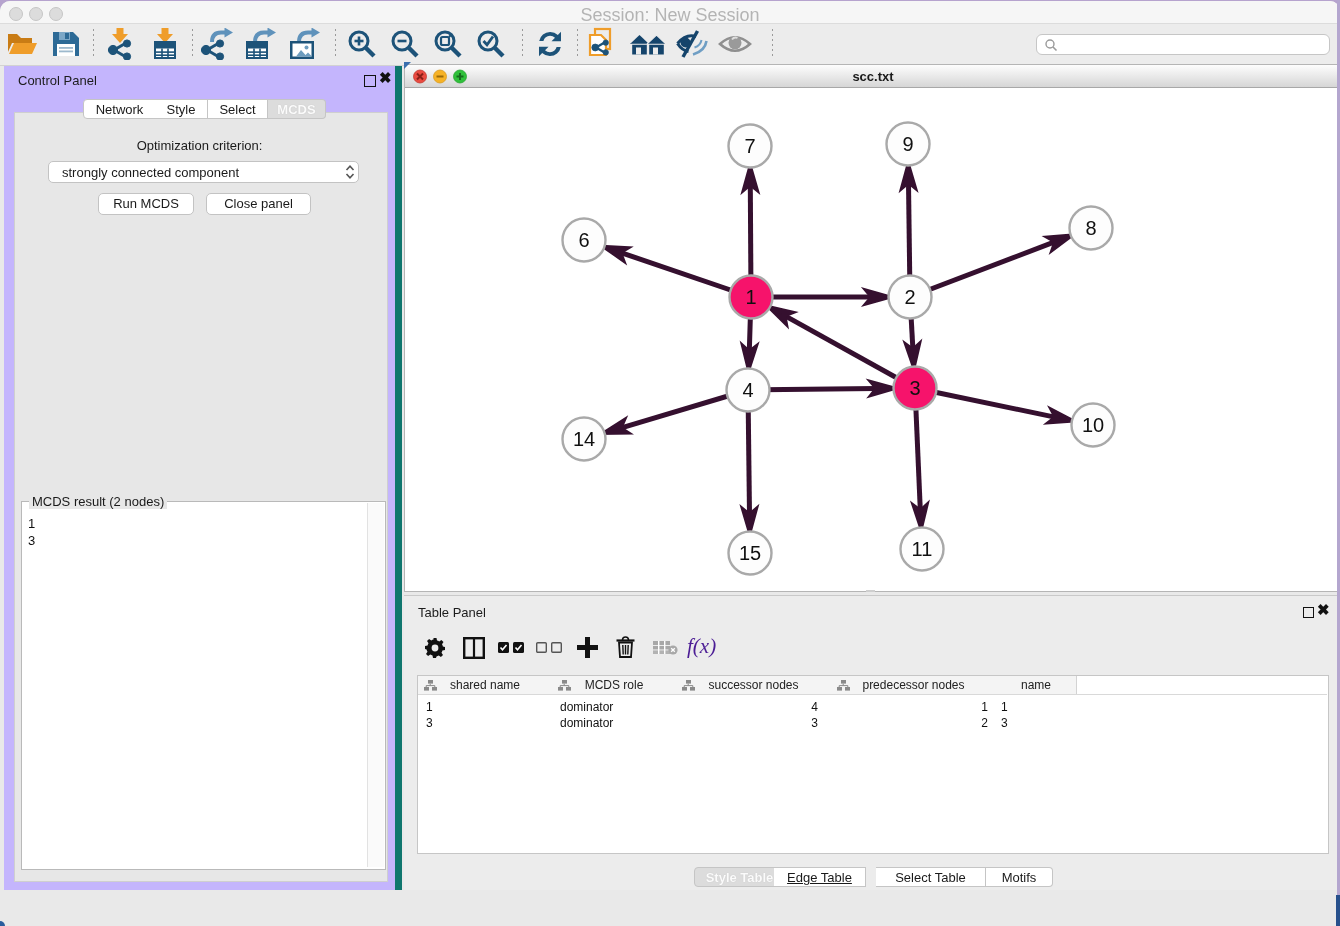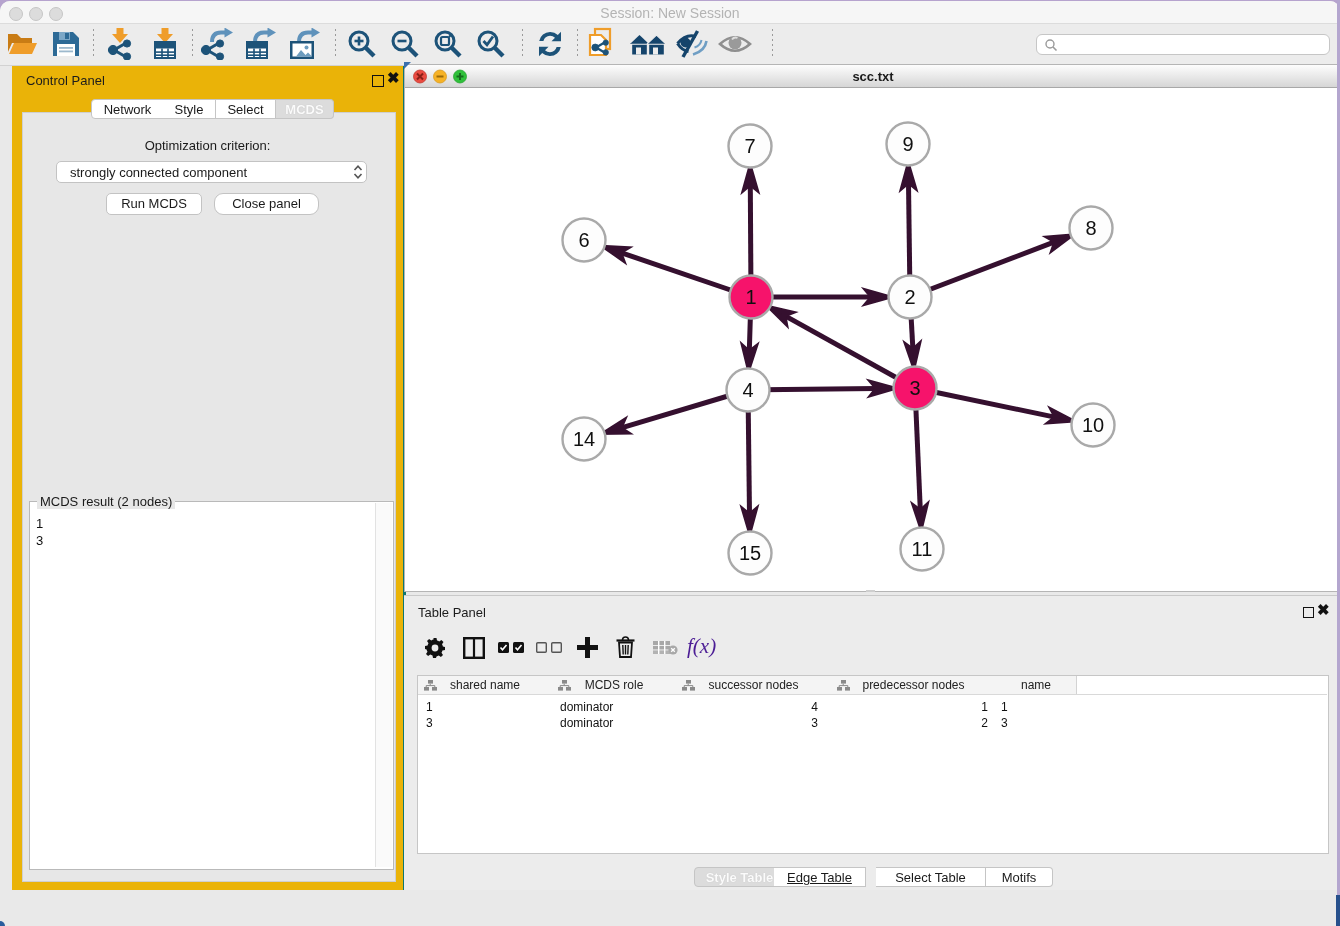--- a/index.html
+++ b/index.html
@@ -3,30 +3,30 @@
 <meta charset="utf-8">
 <style>
 html,body{margin:0;padding:0;}
 body{width:1340px;height:926px;position:relative;overflow:hidden;
   font-family:"Liberation Sans",sans-serif;background:#b6a3ce;}
 .abs{position:absolute;}
 #win{left:0;top:1px;width:1340px;height:925px;background:#ececec;border-radius:10px 10px 0 0;}
 #titlebar{left:0;top:0;width:1340px;height:22px;background:#f6f6f6;border-radius:10px 10px 0 0;
   border-bottom:1px solid #dcdcdc;}
 .tl{width:12px;height:12px;border-radius:50%;background:#dcdcdc;border:1px solid #c6c6c6;top:6px;}
-#wtitle{top:4px;left:0;width:1340px;text-align:center;font-size:14px;color:#b4b4b4;}
+#wtitle{top:4px;left:0;width:1340px;text-align:center;font-size:18px;color:#b4b4b4;}
 #toolbar{left:0;top:23px;width:1340px;height:41px;background:#ececec;border-bottom:1px solid #d2d2d2;}
 .sep{top:5px;width:1px;height:30px;background-image:linear-gradient(#9a9a9a 2px,transparent 2px);
   background-size:1px 5px;}
 #searchbox{left:1036px;top:10px;width:292px;height:19px;background:#fff;border:1px solid #c6c6c6;
   border-radius:6px;}
 #mainbg{left:0;top:65px;width:1340px;height:861px;background:#e9e9e9;}
 
 
-#cp{left:12px;top:0;width:391px;height:824px;background:#eab308;border-right:3px solid #0f766e;}
+#cp{left:4px;top:0;width:391px;height:824px;background:#c4b5fd;border-right:7px solid #0f766e;}
 #cptitle{left:14px;top:7px;font-size:13px;color:#1c1c1c;}
 #cpfloat{left:360px;top:9px;width:10px;height:10px;border:1.5px solid #111;}
 #cpclose{left:375px;top:3px;font-size:15px;font-weight:bold;color:#111;}
 #cpbody{left:10px;top:46px;width:372px;height:768px;background:#e7e7e7;border:1px solid #cfcfcf;}
 .tabs{top:33px;height:20px;font-size:13px;color:#1a1a1a;}
 .tabs .t{position:absolute;top:0;height:18px;line-height:19px;text-align:center;background:#fff;
   border:1px solid #c5c5c5;border-left:none;}
 .tabs .t.first{border-left:1px solid #c5c5c5;border-radius:4px 0 0 4px;}
 .tabs .t.last{border-radius:0 4px 4px 0;}
 .tabs .t.sel{background:#dcdcdc;color:#fbfbfb;text-shadow:0 0 1px #bbb;font-weight:bold;}
@@ -266,21 +266,21 @@
       </div>
       <div class="abs" id="optlabel">Optimization criterion:</div>
       <div class="abs" id="combo">
           <span>strongly connected component</span>
         <svg class="abs" style="left:296px;top:3px;" width="10" height="14" viewBox="0 0 10 14">
           <path d="M1.5 5 L5 1.2 L8.5 5" fill="none" stroke="#555" stroke-width="1.6"></path>
           <path d="M1.5 9 L5 12.8 L8.5 9" fill="none" stroke="#555" stroke-width="1.6"></path>
         </svg>
       </div>
       <div class="abs btn" style="left:94px;top:127px;width:94px;">Run MCDS</div>
-      <div class="abs btn" style="left:202px;top:127px;width:103px;border-radius:9px;">Close panel</div>
+      <div class="abs btn" style="left:202px;top:127px;width:103px;">Close panel</div>
       <div class="abs" id="fieldset"></div>
       <div class="abs" id="fsscroll"></div>
       <div class="abs" id="fslegend">MCDS result (2 nodes)</div>
       <div class="abs" id="mcdstext">1<br>3</div>
     </div>
     <div class="abs" id="netwin">
         <div class="abs" style="left:-1px;top:410px;width:8px;height:9px;background:#e0e0e0;border:1px solid #b5b5b5;"></div>
         <div class="abs" style="left:461px;top:524px;width:9px;height:3px;background:#cfcfcf;"></div>
       <div class="abs" id="nettitle">
         <svg class="abs" style="left:3px;top:0px" width="80" height="23" viewBox="0 0 80 23">

